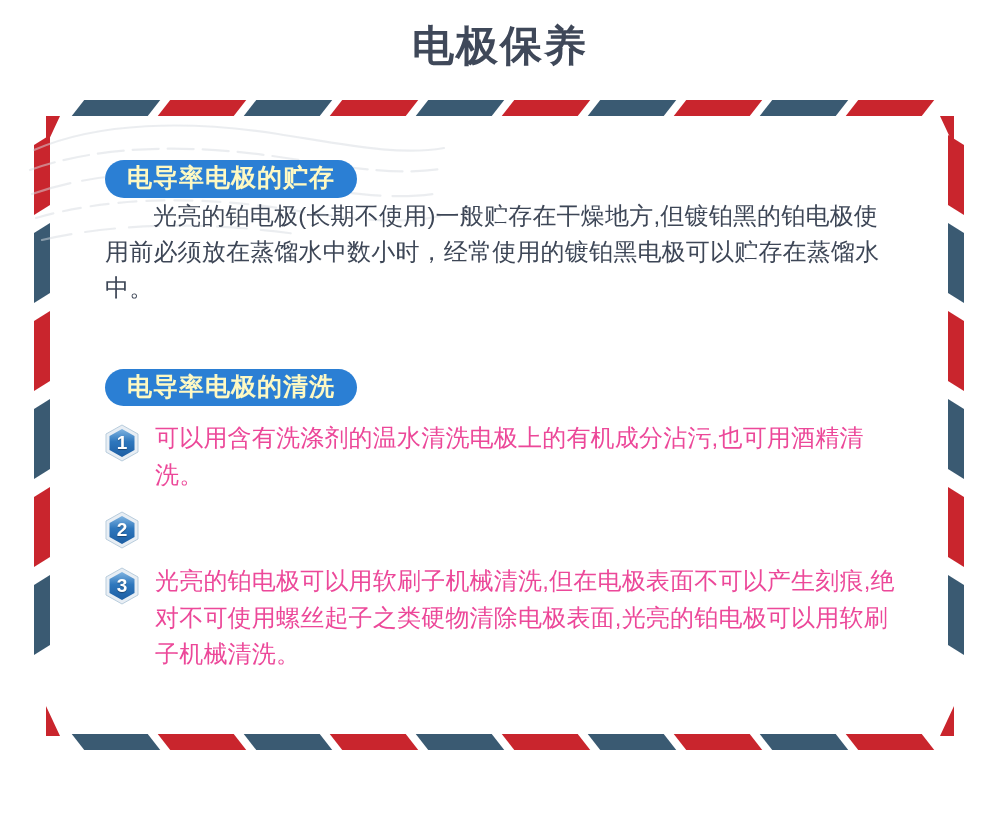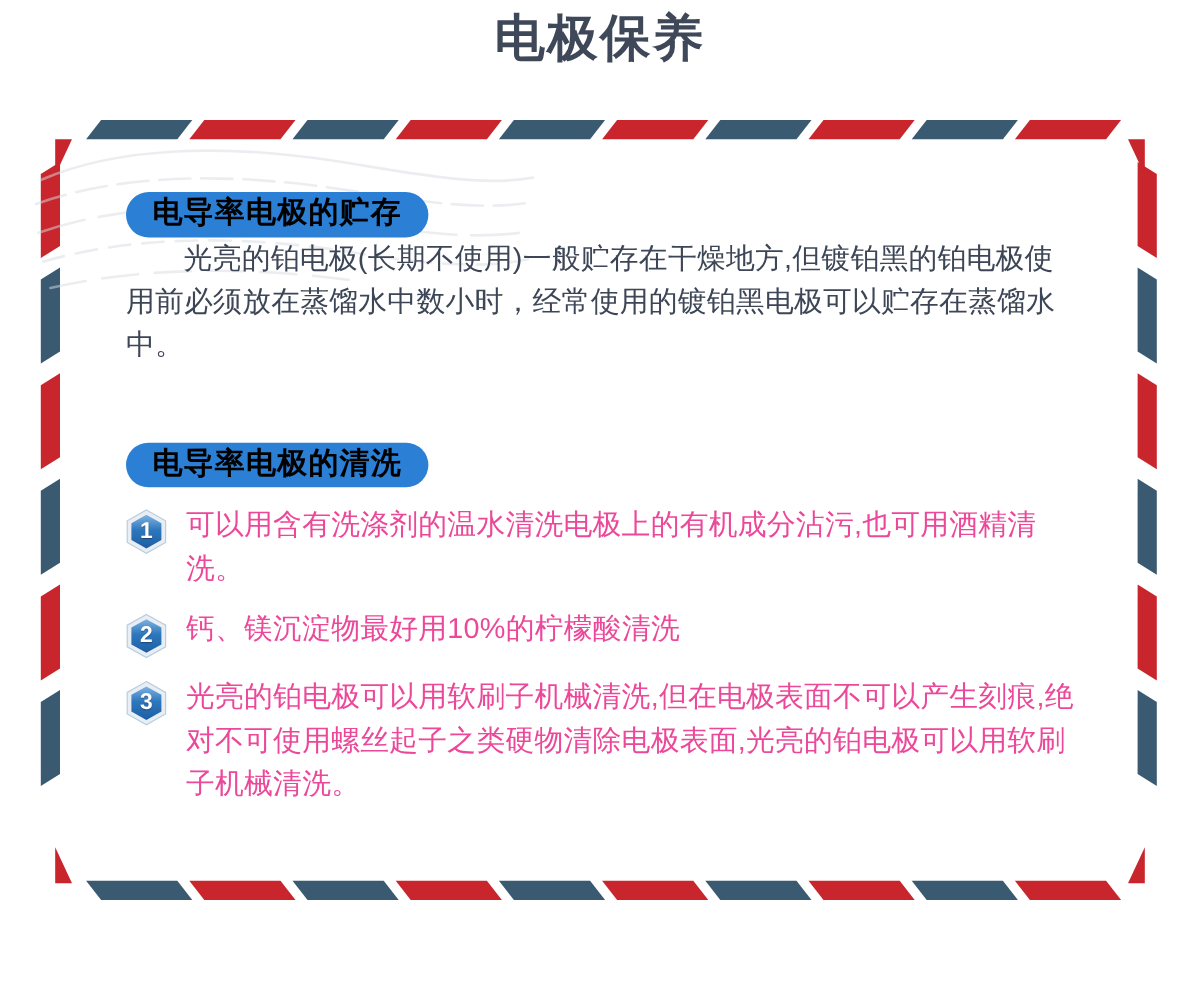--- a/index.html
+++ b/index.html
@@ -19,21 +19,21 @@
   #page {
     position: relative;
     width: 1000px;
     height: 822px;
     background: #ffffff;
   }
 
   
   .page-title {
     position: absolute;
-    top: 6px;
+    top: 20px;
     left: 0;
     width: 1000px;
     text-align: center;
     font-size: 42px;
     font-weight: bold;
     letter-spacing: 2px;
     color: #3f4859;
     line-height: 1.25;
   }
 
@@ -115,21 +115,21 @@
   .content {
     position: absolute;
     left: 105px;
     top: 160px;
     width: 790px;
   }
 
   .pill {
     display: inline-block;
     background: #2b7fd4;
-    color: #000000;
+    color: #fef9c3;
     font-size: 25px;
     font-weight: bold;
     letter-spacing: 1px;
     padding: 3px 22px 5px 22px;
     border-radius: 20px;
     line-height: 1.18;
     white-space: nowrap;
   }
 
   .para {
@@ -279,21 +279,20 @@
                   <stop offset="0%" stop-color="#7fb3e0"></stop>
                   <stop offset="45%" stop-color="#2e77bd"></stop>
                   <stop offset="100%" stop-color="#1d5ea3"></stop>
                 </linearGradient>
               </defs>
               <polygon points="17,1 33,10 33,28 17,37 1,28 1,10" fill="#e8eef4" stroke="#b9cddd" stroke-width="1"></polygon>
               <polygon points="17,5 29.5,12 29.5,26 17,33 4.5,26 4.5,12" fill="url(#hg2)"></polygon>
             </svg>
             <div class="num">2</div>
           </div>
-          <div class="item-text">钙、镁沉淀物最好用10%的柠檬酸清洗</div>
         </div>
 
         <div class="list-item">
           <div class="hexnum">
             <svg width="34" height="38" viewBox="0 0 34 38">
               <defs>
                 <linearGradient id="hg3" x1="0" y1="0" x2="0" y2="1">
                   <stop offset="0%" stop-color="#7fb3e0"></stop>
                   <stop offset="45%" stop-color="#2e77bd"></stop>
                   <stop offset="100%" stop-color="#1d5ea3"></stop>

